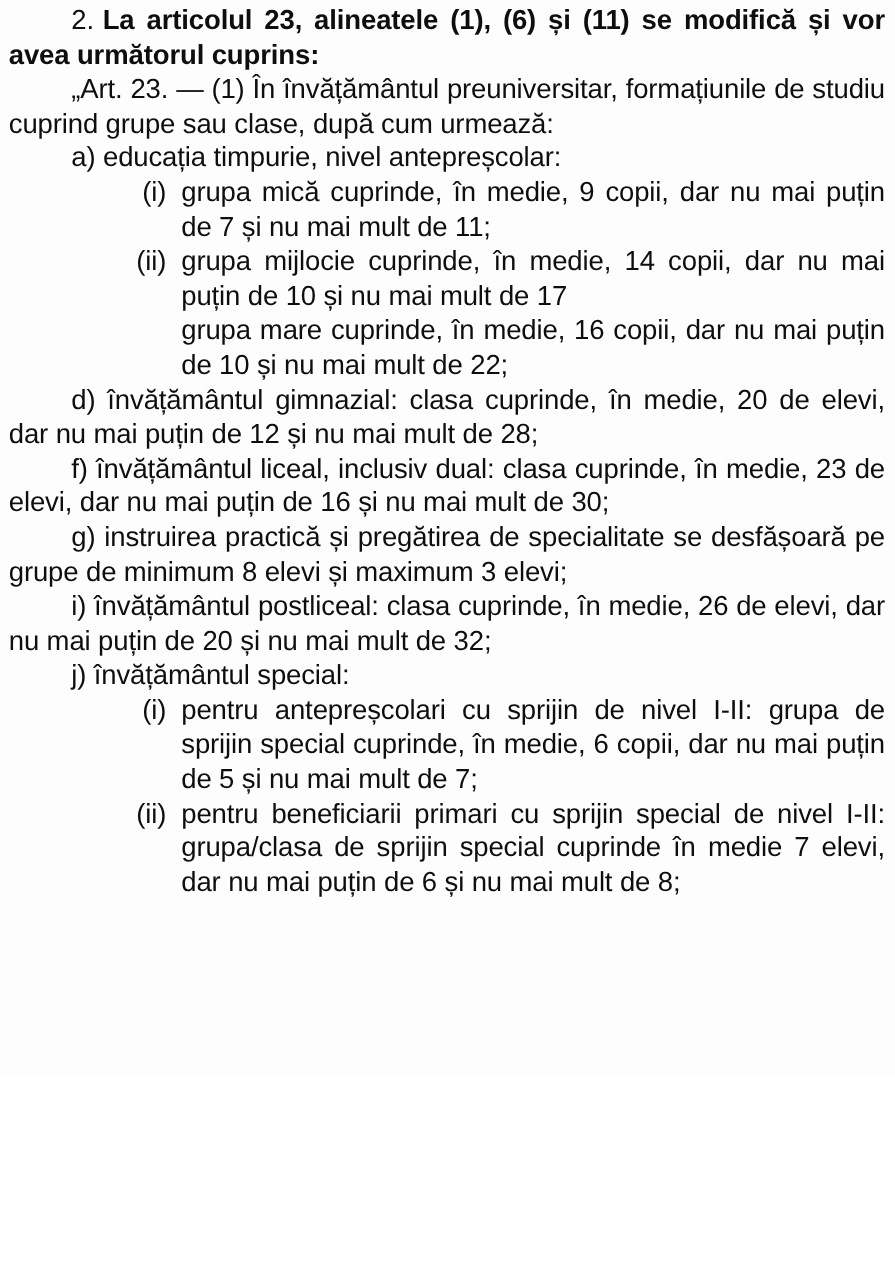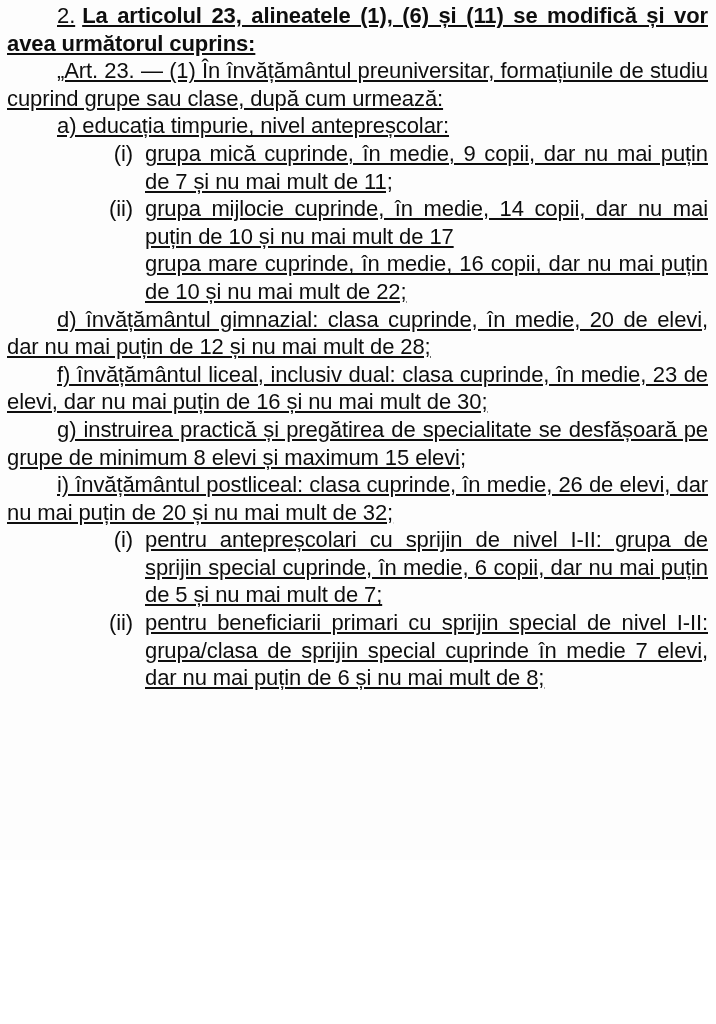--- a/index.html
+++ b/index.html
@@ -9,21 +9,20 @@
     height: 860px;
     box-sizing: border-box;
     padding: 2px 8px 0 7px;
     background: #fdfdfd;
     overflow: hidden;
     font-family: "Liberation Sans", sans-serif;
     font-size: 22px;
     line-height: 27.6px;
     letter-spacing: -0.1px;
     color: #0e0e0e;
-    text-decoration: underline;
   }
   .para {
     margin: 0;
     text-align: justify;
     text-indent: 50px;
   }
   .heading { font-weight: 700; }
   .heading .num { font-weight: 400; margin-right: 7px; }
   .roman {
     position: relative;
@@ -45,18 +44,19 @@
 <div class="page">
   <div id="doc">
       <p class="para heading"><span class="num">2.</span><span>La articolul 23, alineatele (1), (6) și (11) se modifică și vor avea următorul cuprins:</span></p>
       <p class="para"><span>„Art. 23. — (1) În învățământul preuniversitar, formațiunile de studiu cuprind grupe sau clase, după cum urmează:</span></p>
       <p class="para"><span>a) educația timpurie, nivel antepreșcolar:</span></p>
       <div class="roman"><span class="marker">(i)</span><span>grupa mică cuprinde, în medie, 9 copii, dar nu mai puțin de 7 și nu mai mult de 11;</span></div>
       <div class="roman"><span class="marker">(ii)</span><span>grupa mijlocie cuprinde, în medie, 14 copii, dar nu mai puțin de 10 și nu mai mult de 17</span></div>
       <div class="roman"><span>grupa mare cuprinde, în medie, 16 copii, dar nu mai puțin de 10 și nu mai mult de 22;</span></div>
       <p class="para"><span>d) învățământul gimnazial: clasa cuprinde, în medie, 20 de elevi, dar nu mai puțin de 12 și nu mai mult de 28;</span></p>
       <p class="para"><span>f) învățământul liceal, inclusiv dual: clasa cuprinde, în medie, 23 de elevi, dar nu mai puțin de 16 și nu mai mult de 30;</span></p>
-      <p class="para"><span>g) instruirea practică și pregătirea de specialitate se desfășoară pe grupe de minimum 8 elevi și maximum 15 elevi;</span></p>
+      <p class="para"><span>g) instruirea practică și pregătirea de specialitate se desfășoară pe grupe de minimum 8 elevi și maximum 3 elevi;</span></p>
       <p class="para"><span>i) învățământul postliceal: clasa cuprinde, în medie, 26 de elevi, dar nu mai puțin de 20 și nu mai mult de 32;</span></p>
+      <p class="para"><span>j) învățământul special:</span></p>
       <div class="roman"><span class="marker">(i)</span><span>pentru antepreșcolari cu sprijin de nivel I-II: grupa de sprijin special cuprinde, în medie, 6 copii, dar nu mai puțin de 5 și nu mai mult de 7;</span></div>
       <div class="roman"><span class="marker">(ii)</span><span>pentru beneficiarii primari cu sprijin special de nivel I-II: grupa/clasa de sprijin special cuprinde în medie 7 elevi, dar nu mai puțin de 6 și nu mai mult de 8;</span></div>
     </div>
 </div>
 
 </body></html>

